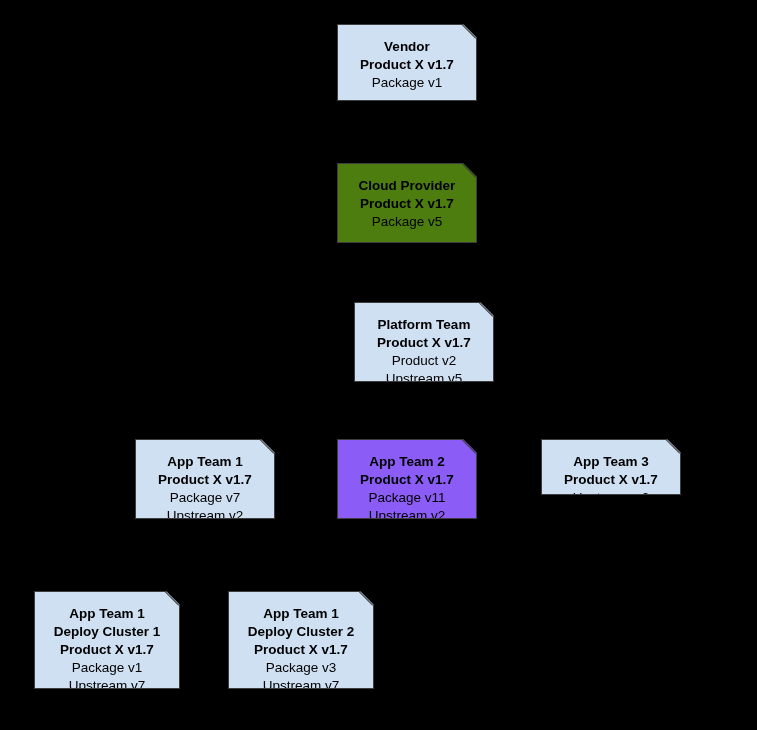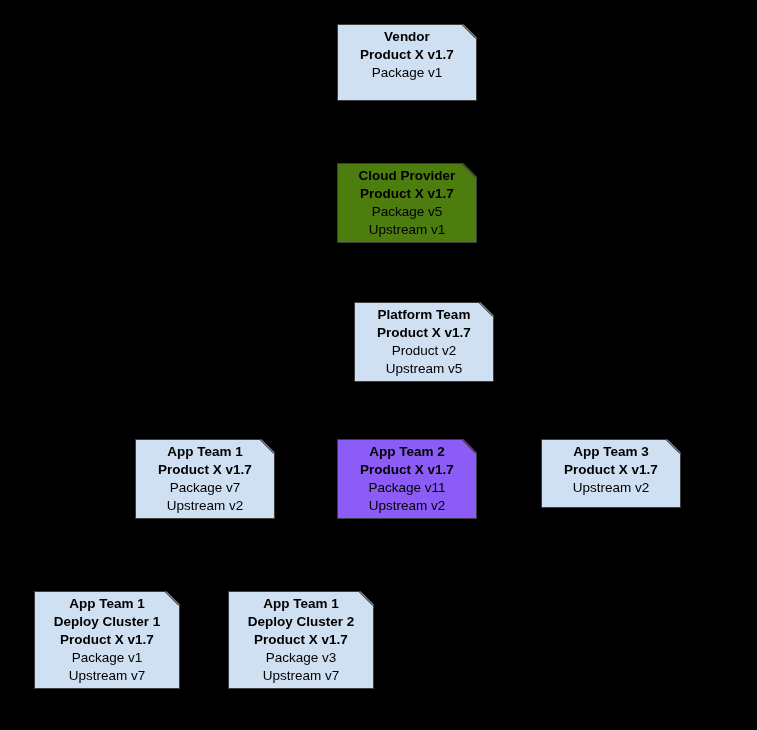--- a/index.html
+++ b/index.html
@@ -58,21 +58,21 @@
     background: #3d3d3d;
     transform: rotate(45deg);
     transform-origin: center;
   }
 
   .node-lines {
     position: absolute;
     left: 0;
     right: 0;
     top: 0;
-    padding-top: 3px;
+    padding-top: 13px;
   }
 
   .node-line {
     display: block;
     font-size: 13.5px;
     line-height: 18px;
     white-space: nowrap;
   }
   .node-line.bold {
     font-weight: bold;
@@ -92,21 +92,20 @@
         <span class="node-line bold">Product X v1.7</span>
         <span class="node-line normal">Package v1</span>
       </div>
     </div>
     <div class="node" style="left: 337px; top: 163px; width: 140px; height: 80px; background: #4d7c0f; border-color: rgb(61, 61, 61); color: rgb(0, 0, 0);">
       <span class="node-fold"></span>
       <div class="node-lines">
         <span class="node-line bold">Cloud Provider</span>
         <span class="node-line bold">Product X v1.7</span>
         <span class="node-line normal">Package v5</span>
-        <span class="node-line normal">Upstream v1</span>
       </div>
     </div>
     <div class="node" style="left: 337px; top: 302px; width: 140px; height: 80px; background: rgb(207, 224, 243); border-color: rgb(61, 61, 61); color: rgb(0, 0, 0); margin-left: 17px;">
       <span class="node-fold"></span>
       <div class="node-lines">
         <span class="node-line bold">Platform Team</span>
         <span class="node-line bold">Product X v1.7</span>
         <span class="node-line normal">Product v2</span>
         <span class="node-line normal">Upstream v5</span>
       </div>
@@ -122,21 +121,21 @@
     </div>
     <div class="node" style="left: 337px; top: 439px; width: 140px; height: 80px; background: #8b5cf6; border-color: rgb(61, 61, 61); color: rgb(0, 0, 0);">
       <span class="node-fold"></span>
       <div class="node-lines">
         <span class="node-line bold">App Team 2</span>
         <span class="node-line bold">Product X v1.7</span>
         <span class="node-line normal">Package v11</span>
         <span class="node-line normal">Upstream v2</span>
       </div>
     </div>
-    <div class="node" style="left: 541px; top: 439px; width: 140px; height: 69px; background: rgb(207, 224, 243); border-color: rgb(61, 61, 61); color: rgb(0, 0, 0);">
+    <div class="node" style="left: 541px; top: 439px; width: 140px; height: 56px; background: rgb(207, 224, 243); border-color: rgb(61, 61, 61); color: rgb(0, 0, 0);">
       <span class="node-fold"></span>
       <div class="node-lines">
         <span class="node-line bold">App Team 3</span>
         <span class="node-line bold">Product X v1.7</span>
         <span class="node-line normal">Upstream v2</span>
       </div>
     </div>
     <div class="node" style="left: 34px; top: 591px; width: 146px; height: 98px; background: rgb(207, 224, 243); border-color: rgb(61, 61, 61); color: rgb(0, 0, 0);">
       <span class="node-fold"></span>
       <div class="node-lines">

